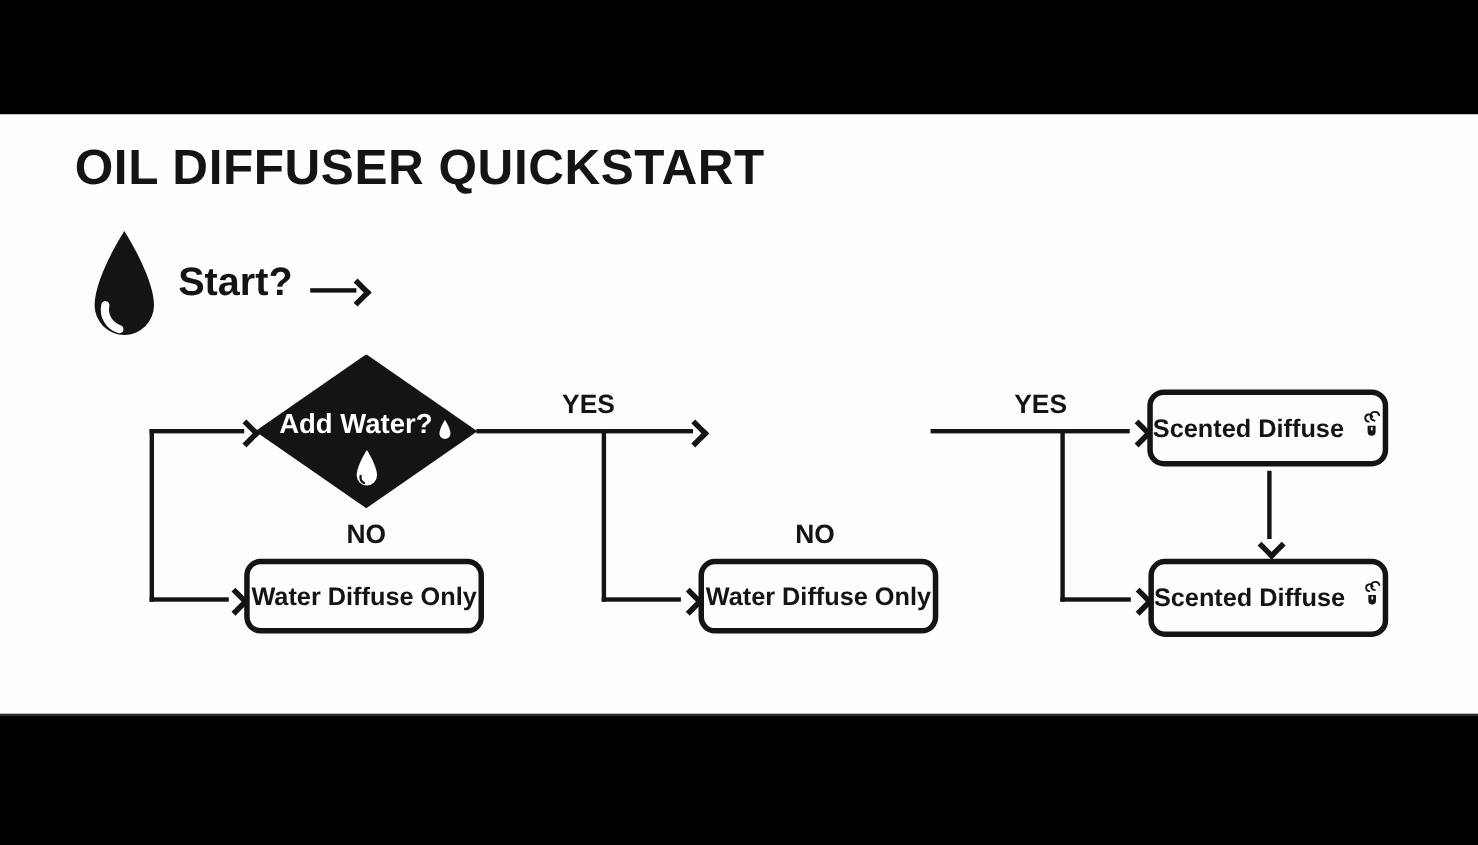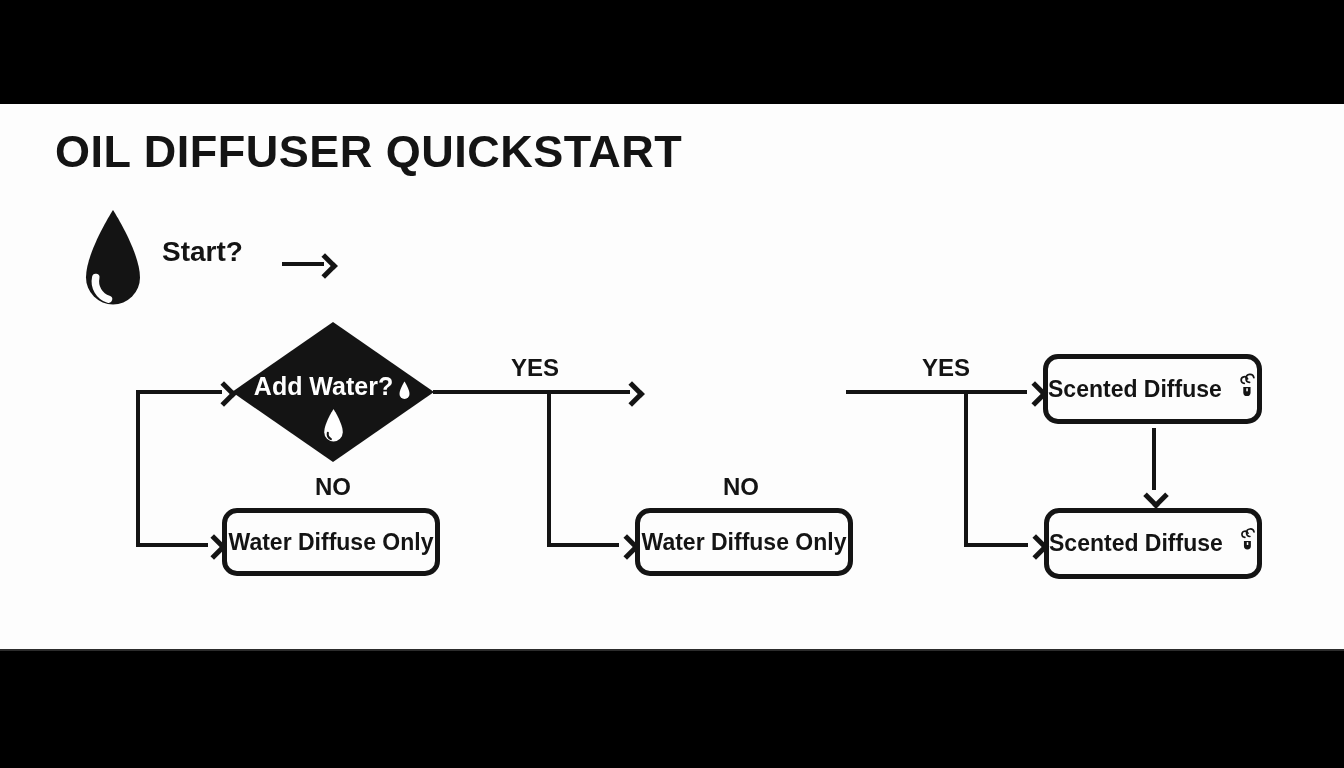--- a/index.html
+++ b/index.html
@@ -9,27 +9,27 @@
     -webkit-font-smoothing:antialiased;
   }
   .letterbox{position:absolute;left:0;width:100%;background:#000;}
   .letterbox.top{top:0;height:104px;border-bottom:2px solid #b3b3b3;}
   .letterbox.bottom{top:649px;height:119px;border-top:2px solid #2c2c2c;}
   .canvas{
     position:absolute;left:0;top:104px;width:1344px;height:545px;
     background:#fdfdfd;color:#111;
   }
   .title{
-    position:absolute;left:55px;top:22px;margin:0;
+    position:absolute;left:68px;top:22px;margin:0;
     font-size:45px;font-weight:bold;letter-spacing:.5px;color:#141414;
     white-space:nowrap;
   }
   .start-label{
     position:absolute;left:162px;top:134px;
-    font-size:28px;font-weight:bold;color:#141414;line-height:1;
+    font-size:36px;font-weight:bold;color:#141414;line-height:1;
   }
   
   .edge{position:absolute;background:#141414;}
   .chev{
     position:absolute;width:13px;height:13px;
     border-top:5px solid #141414;border-right:5px solid #141414;
   }
   .chev.right{transform:rotate(45deg);}
   .chev.down{transform:rotate(135deg);}
   

